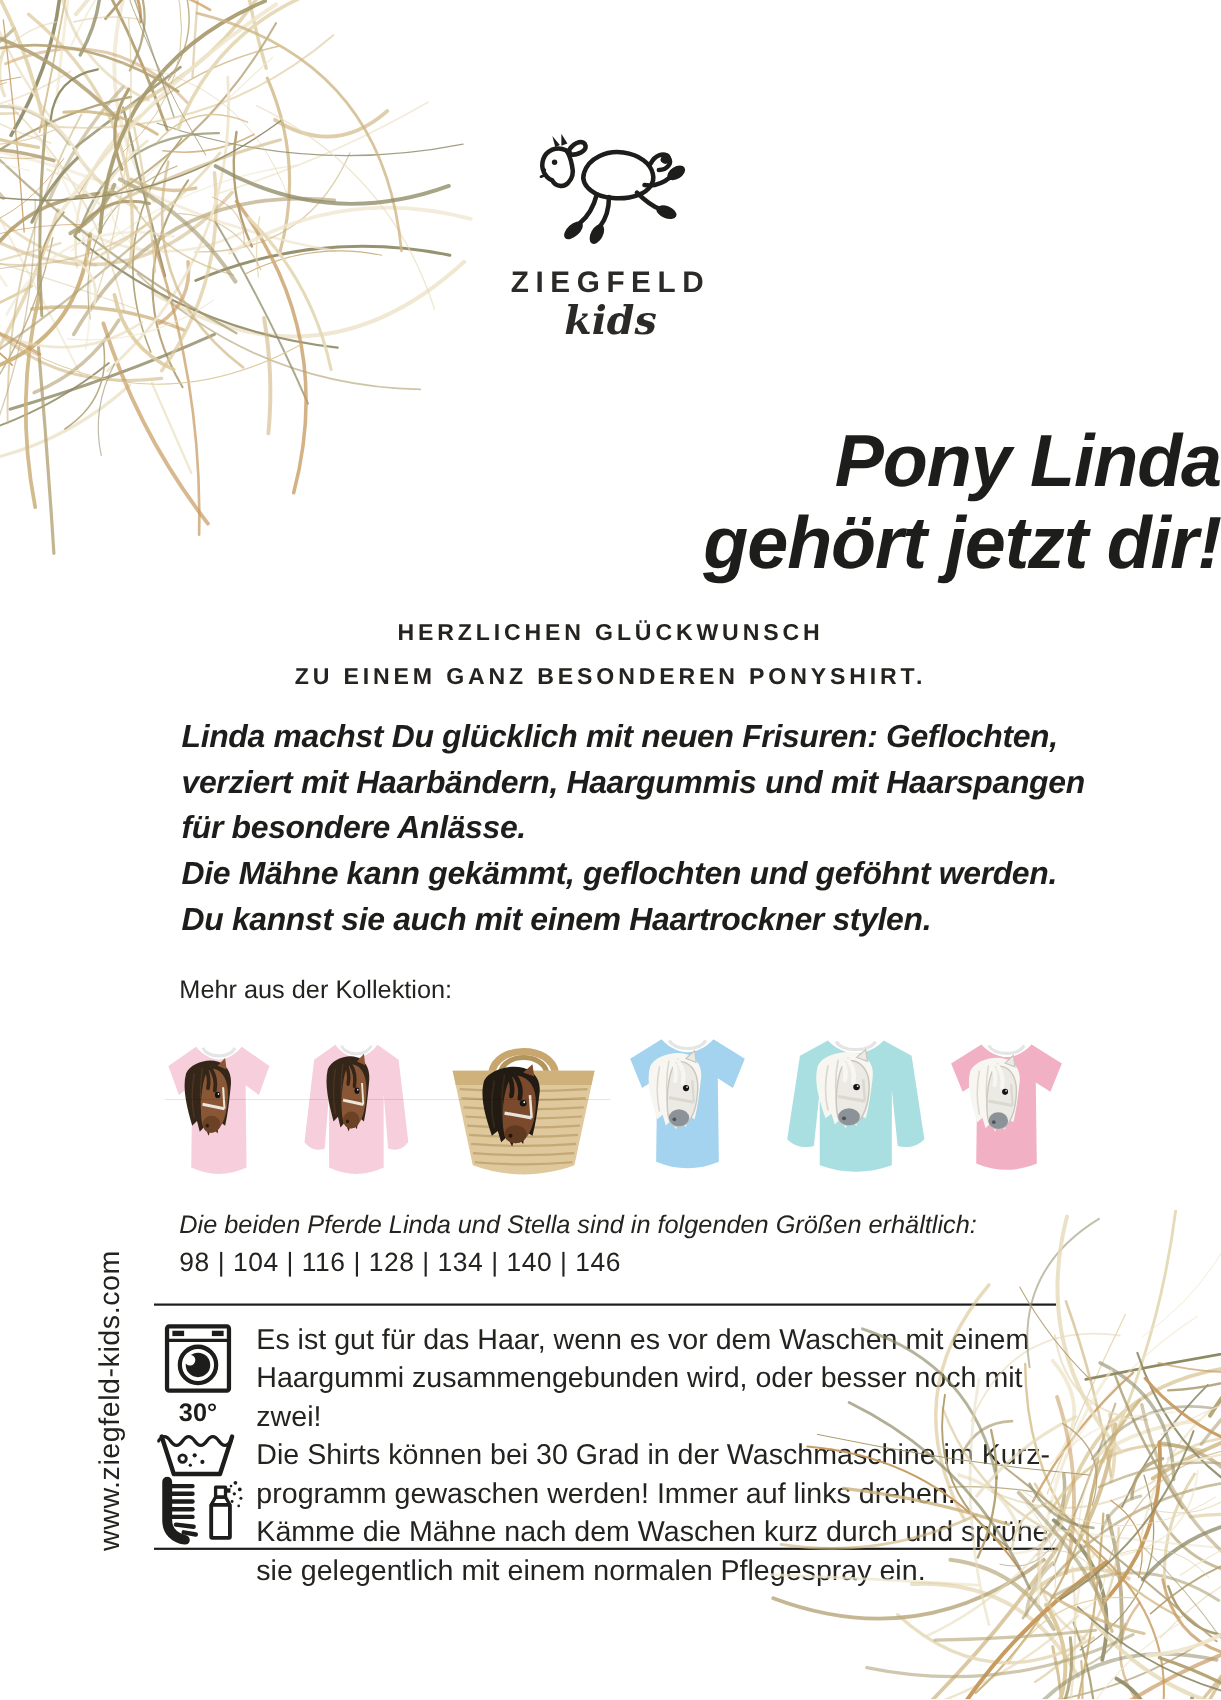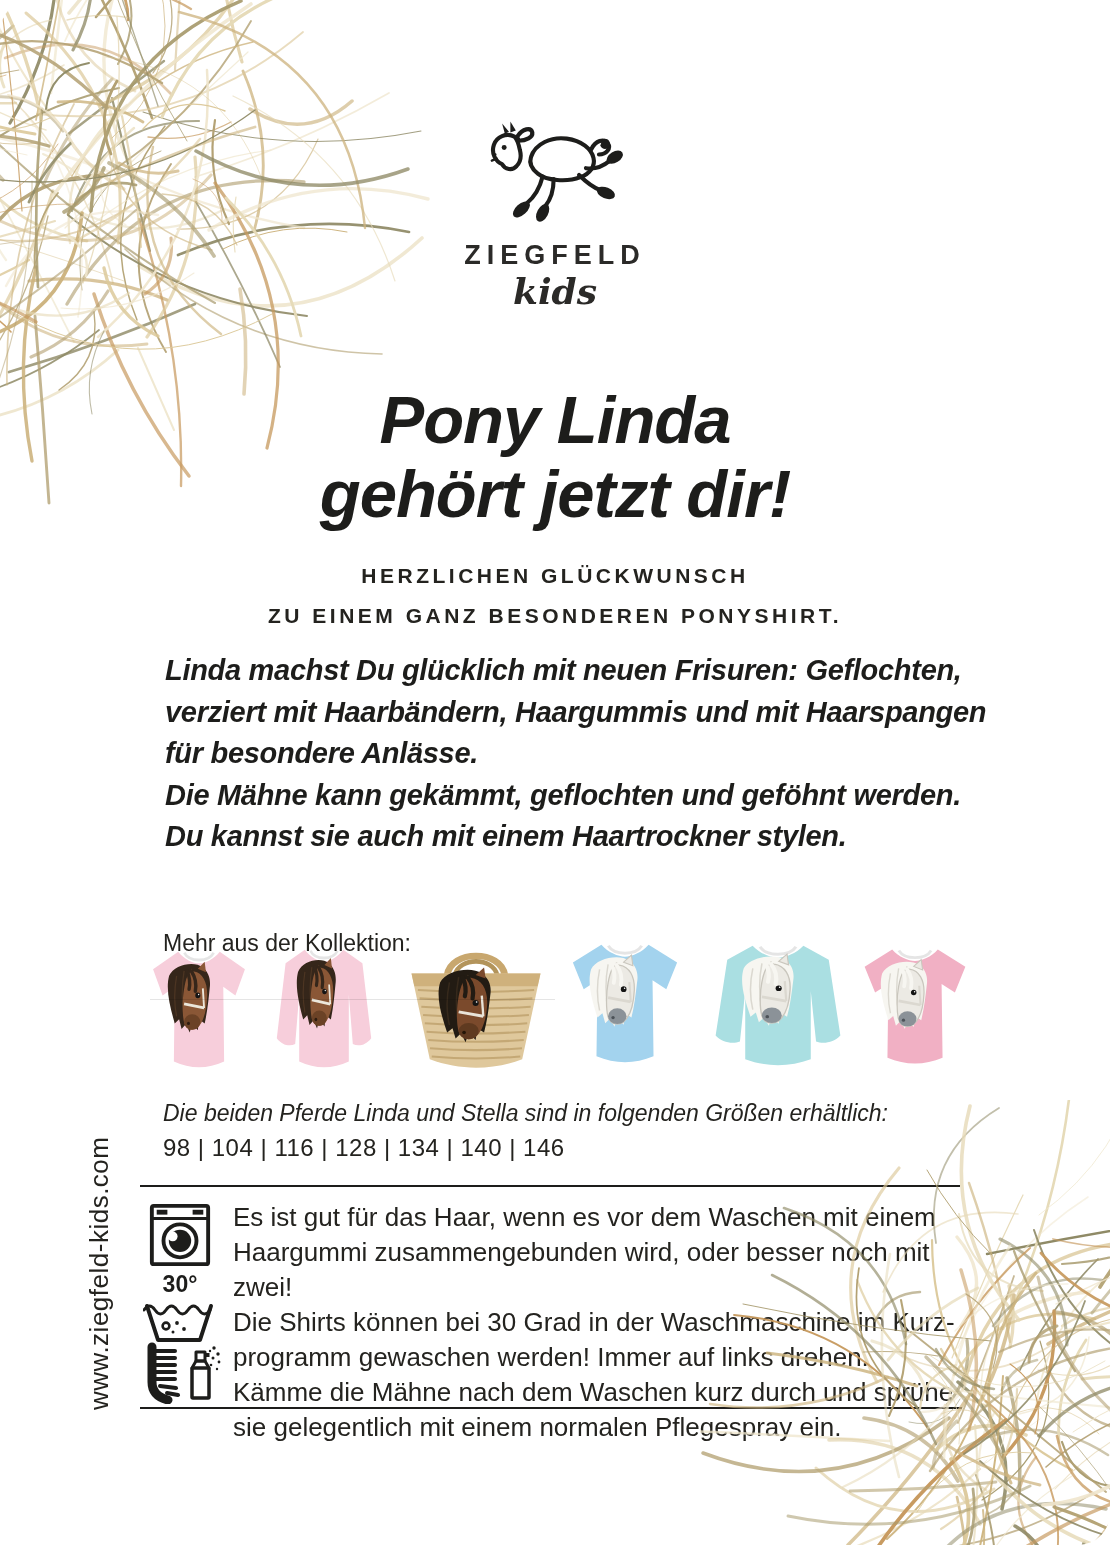--- a/index.html
+++ b/index.html
@@ -1,32 +1,32 @@
 <!DOCTYPE html>
 <html><head>
 <meta charset="utf-8">
 <style>
   html,body{margin:0;padding:0;background:#ffffff;}
   .page{
     position:relative;width:1110px;height:1545px;overflow:hidden;background:#fff;
-    font-family:"Liberation Sans",sans-serif;color:#1d1d1b;border-radius:32px;
+    font-family:"Liberation Sans",sans-serif;color:#1d1d1b;
   }
   .hay{position:absolute;pointer-events:none;z-index:6;}
   #hay-tl{left:0;top:0;}
   #hay-br{left:700px;top:1100px;}
   .logo{position:absolute;left:0;top:112px;width:100%;text-align:center;z-index:2;}
   .brand{font-size:27px;font-weight:700;letter-spacing:6px;color:#2b2a28;margin-top:2px;}
   .brand-sub{font-family:"DejaVu Serif",serif;font-style:italic;font-weight:700;font-size:36px;color:#2b2a28;margin-top:-1px;}
-  .headline{position:absolute;left:0;top:383px;width:100%;text-align:center;z-index:2;
+  .headline{position:absolute;left:0;top:383px;width:100%;text-align:right;z-index:2;
     font-size:67px;font-weight:700;font-style:italic;letter-spacing:-1px;line-height:74px;color:#1d1d1b;}
   .subtitle{position:absolute;left:0;top:556px;width:100%;text-align:center;z-index:2;
     font-size:21px;font-weight:700;letter-spacing:3.5px;line-height:40px;color:#24231f;}
   .intro{position:absolute;left:165px;top:650px;width:880px;z-index:2;
     font-size:29px;font-style:italic;font-weight:700;letter-spacing:-0.3px;line-height:41.5px;color:#1d1d1b;}
-  .collection-label{position:absolute;left:163px;top:886px;font-size:23px;z-index:2;color:#24231f;margin-top:44px;}
+  .collection-label{position:absolute;left:163px;top:886px;font-size:23px;z-index:2;color:#24231f;}
   .product{position:absolute;z-index:2;}
   .fold-line{position:absolute;left:150px;top:999px;width:405px;border-top:1px solid rgba(0,0,0,0.10);z-index:3;}
   .sizes-1{position:absolute;left:163px;top:1100px;font-size:23px;z-index:2;color:#24231f;font-style:italic;}
   .sizes-2{position:absolute;left:163px;top:1134px;font-size:24px;letter-spacing:0.5px;z-index:2;color:#24231f;}
   .rule{position:absolute;border-top:2.5px solid #1d1d1b;height:0;z-index:2;}
   #rule-top{left:140px;top:1185px;width:820px;}
   #rule-bottom{left:140px;top:1407px;width:822px;}
   .care-icon{position:absolute;z-index:2;}
   #icon-washer{left:147px;top:1202px;}
   #wash-temp{position:absolute;left:143px;top:1271px;width:74px;text-align:center;

